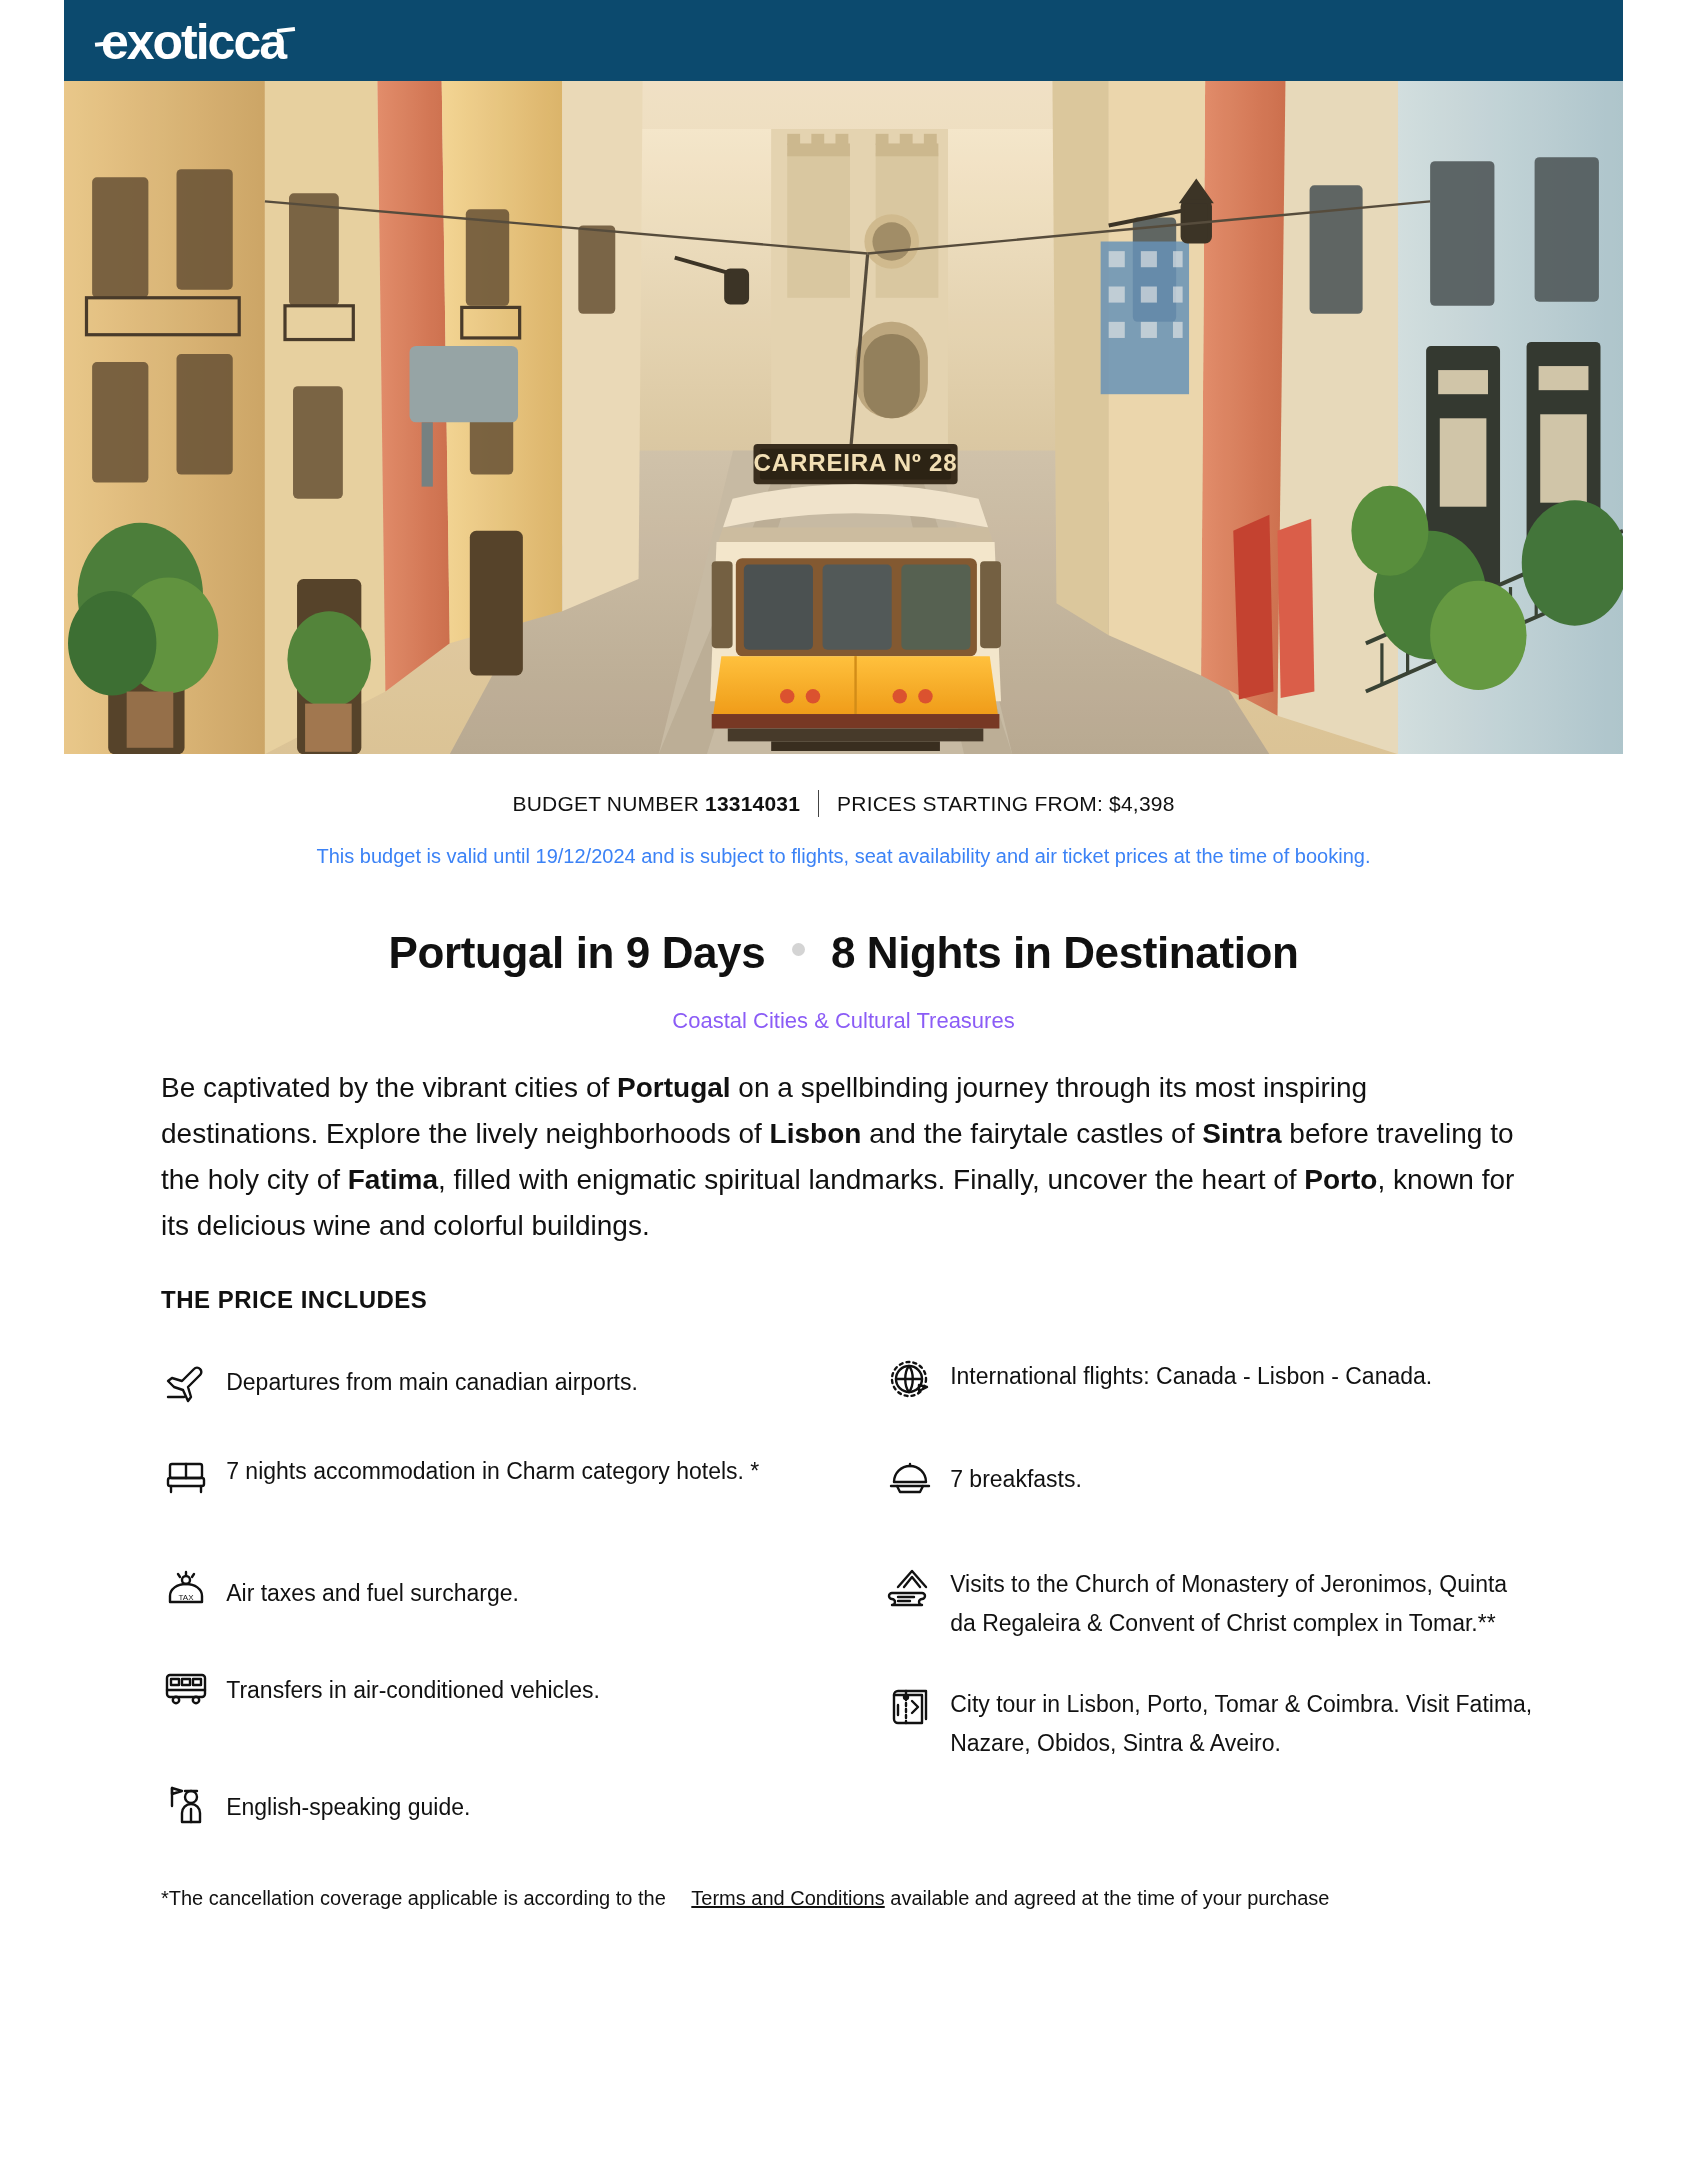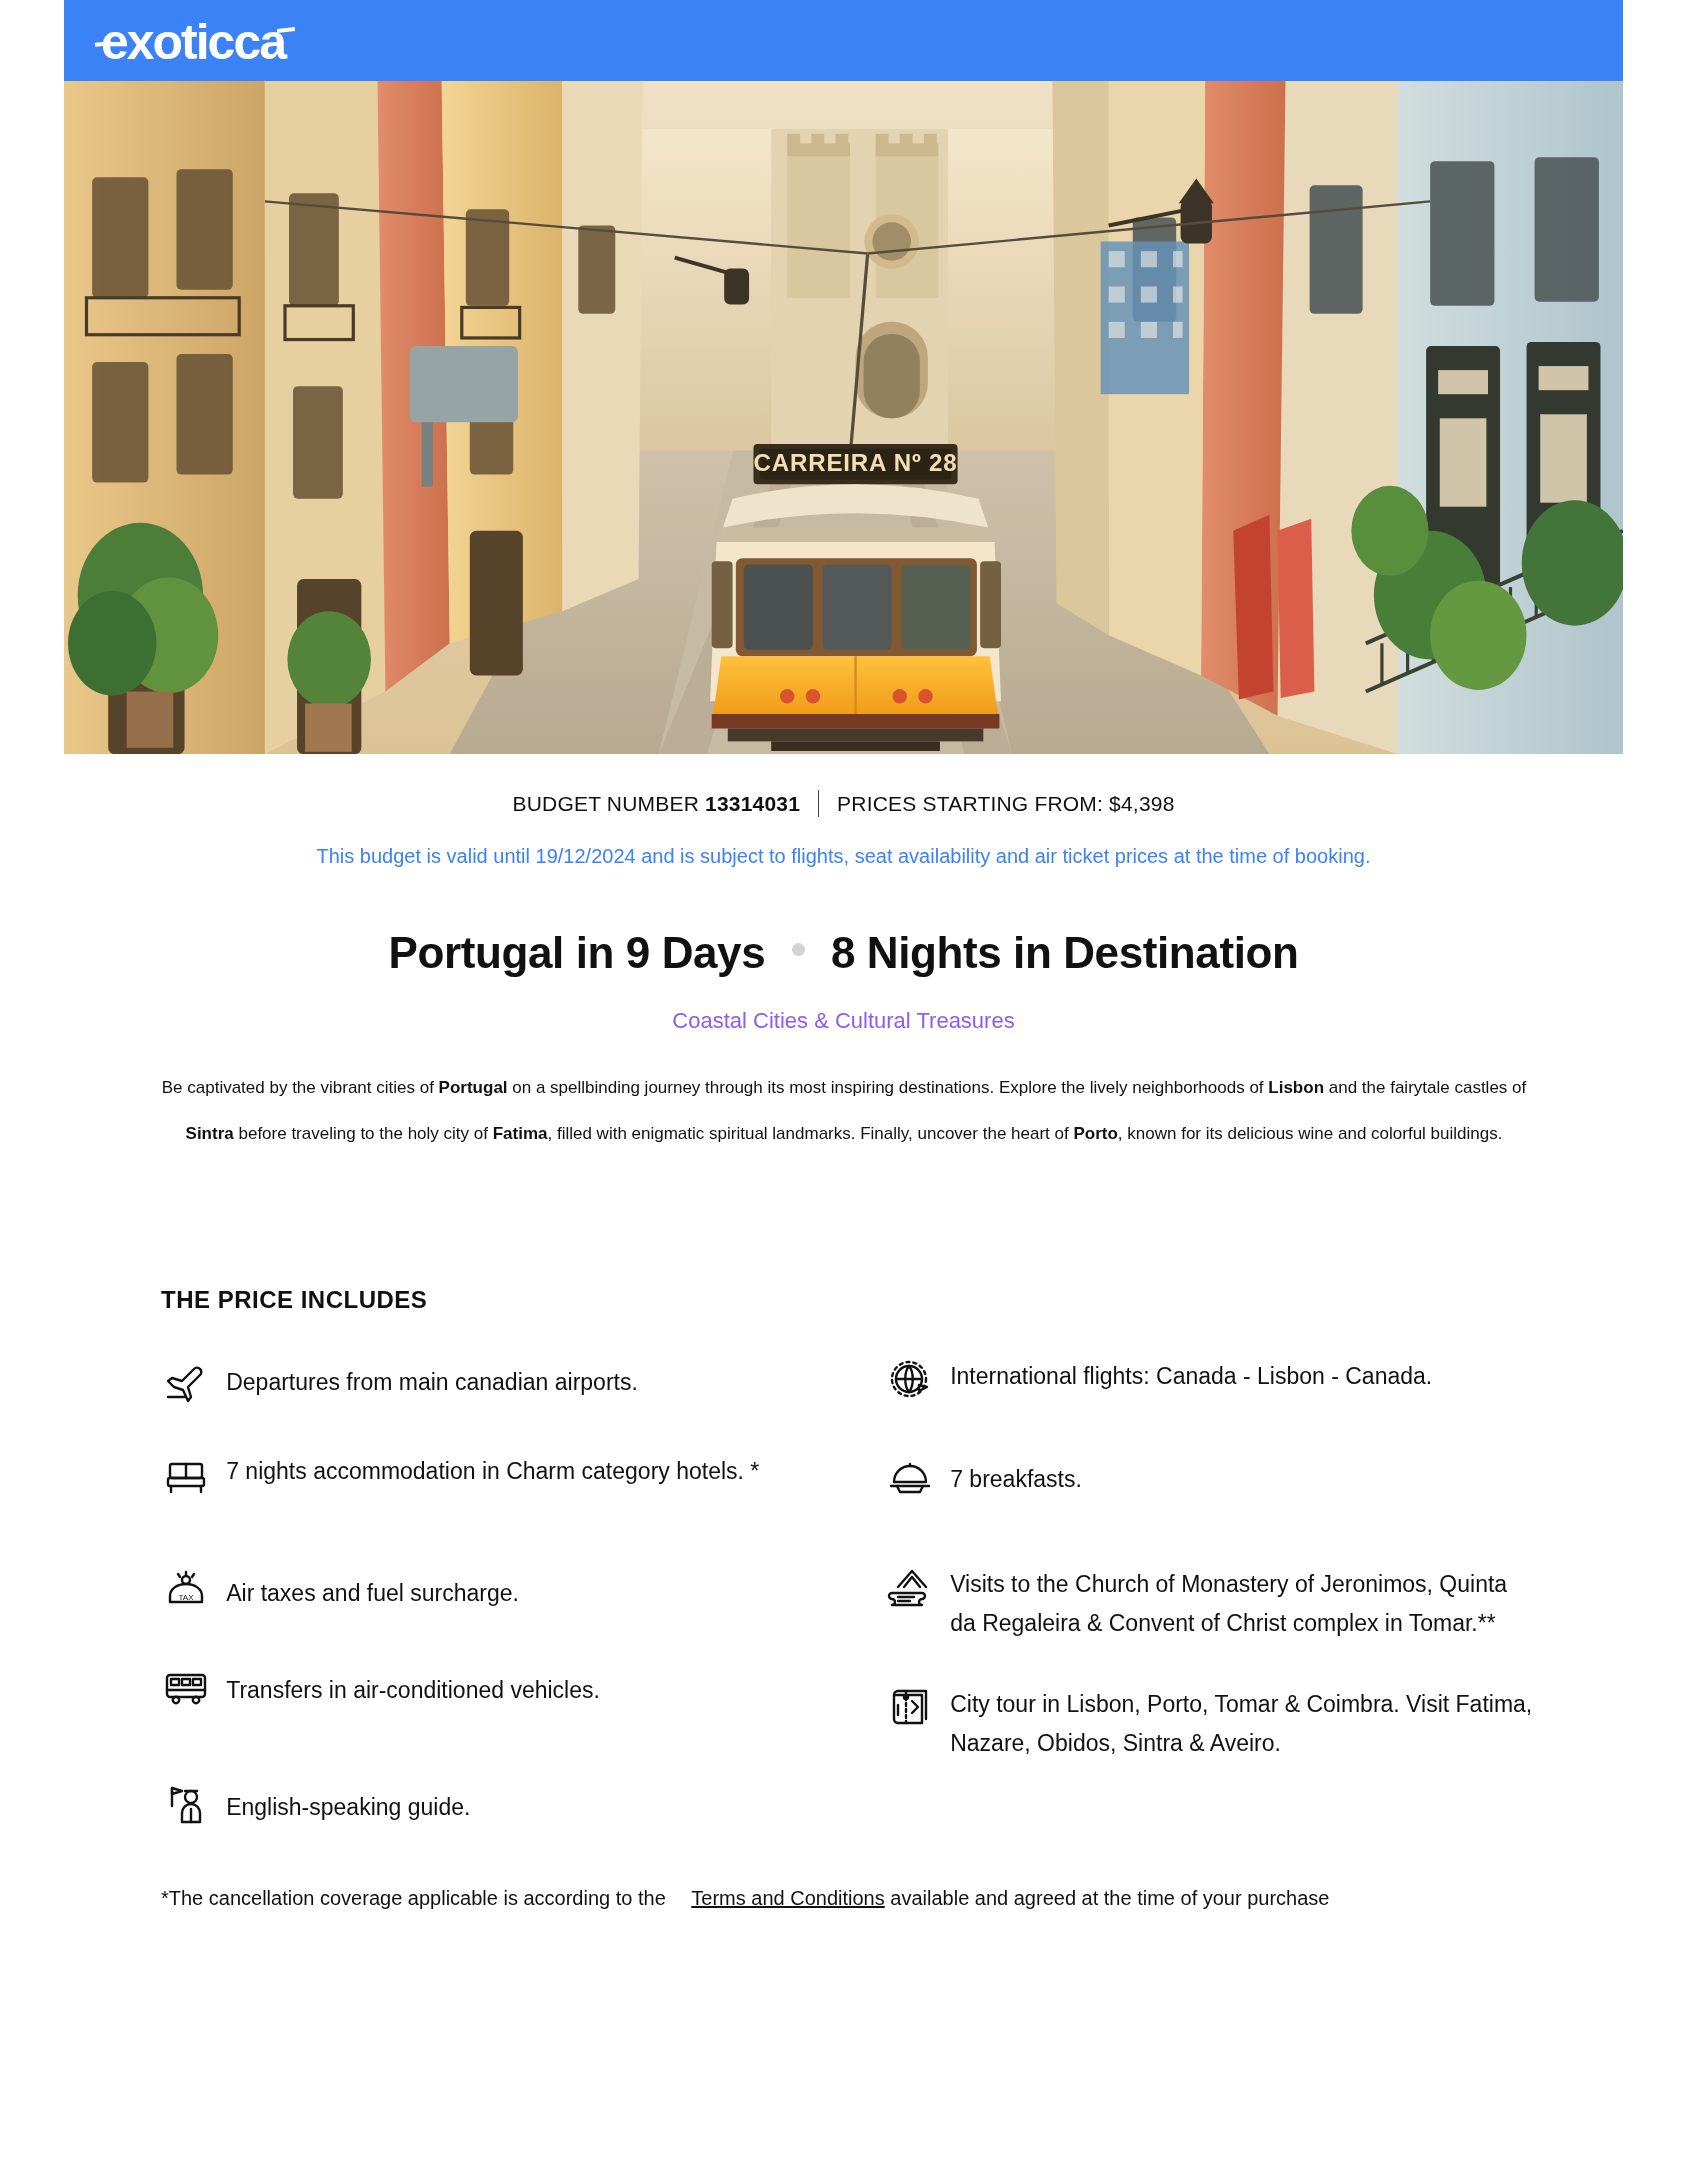--- a/index.html
+++ b/index.html
@@ -22,21 +22,21 @@
     overflow: hidden;
   }
 
   
   .header-bar {
     position: absolute;
     left: 64px;
     top: 0;
     width: 1559px;
     height: 84px;
-    background: #3b82f6;
+    background: #0c4a6e;
     display: flex;
     align-items: center;
   }
   .logo {
     margin-left: 30.5px;
     color: #ffffff;
     font-size: 50px;
     font-weight: 700;
     letter-spacing: -2px;
     line-height: 1;
@@ -137,22 +137,22 @@
     font-size: 22px;
     font-weight: 400;
     color: #8b5cf6;
   }
 
   
   .description {
     position: absolute;
     left: 161px; top: 1065px;
     width: 1366px;
-    text-align: center;
-    font-size: 17px;
+    text-align: left;
+    font-size: 28px;
     line-height: 46px;
     color: #111;
   }
   .description b { font-weight: 700; }
 
   
   .includes-heading {
     position: absolute;
     left: 161px; top: 1286px;
     font-size: 24px;

